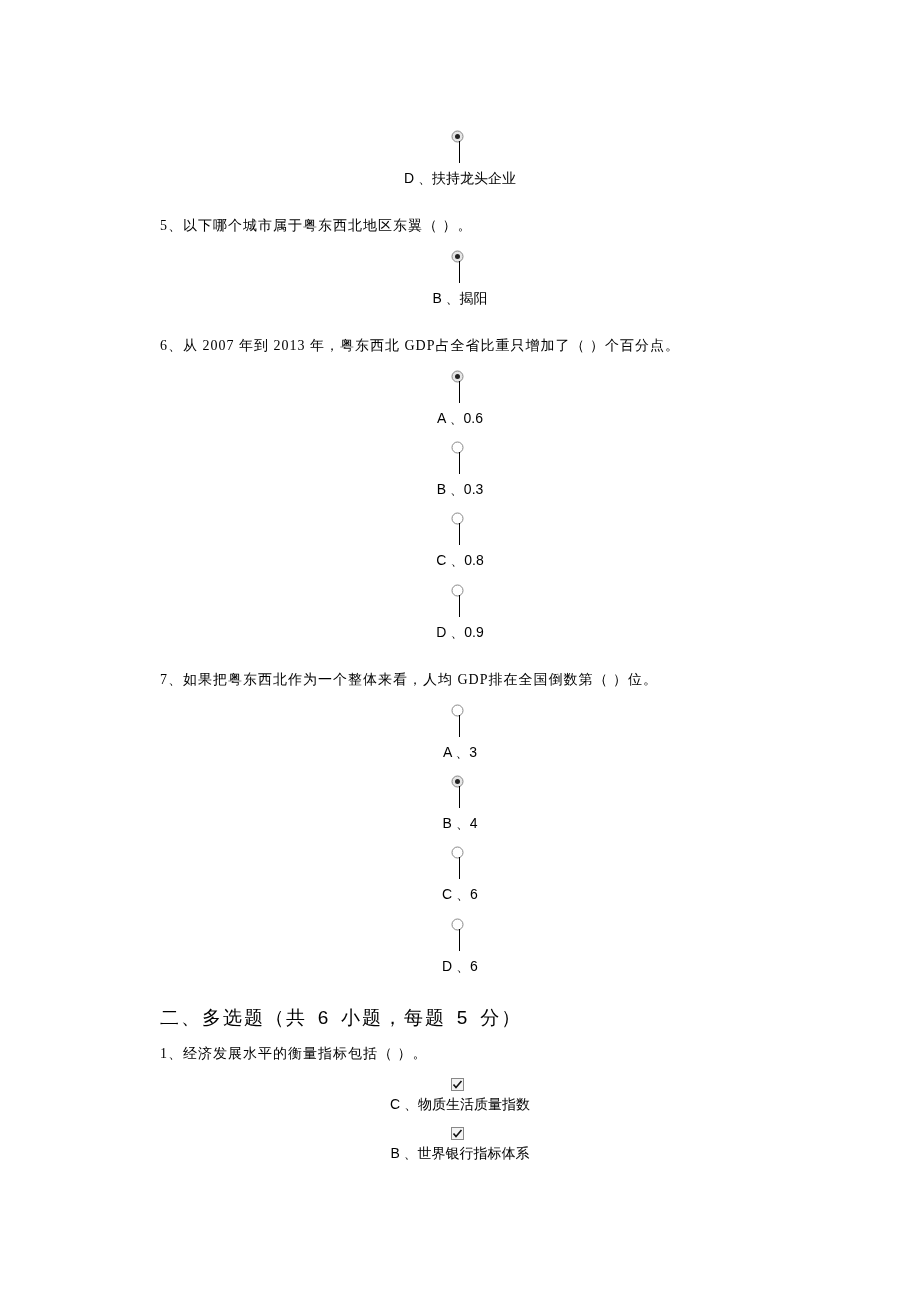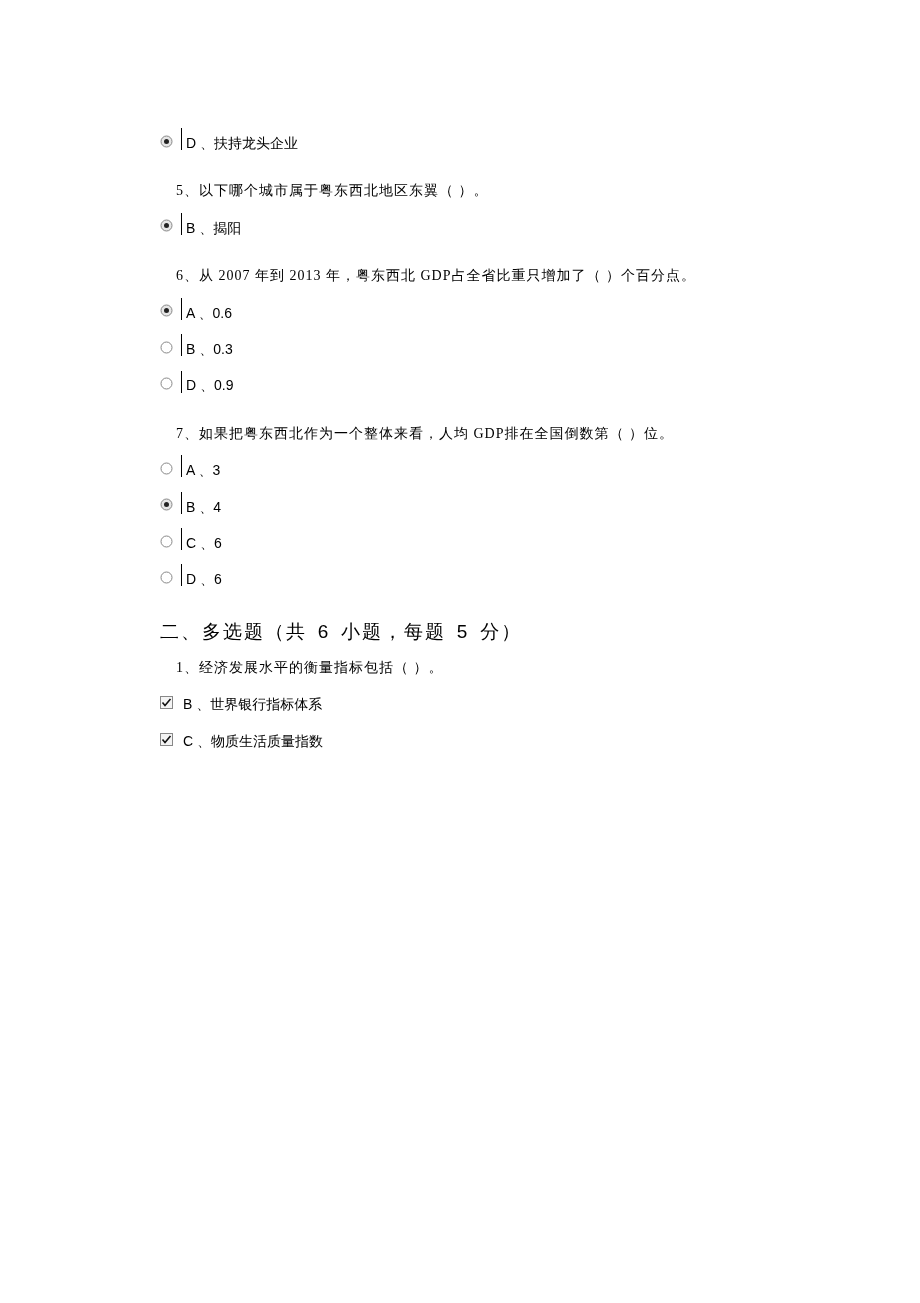--- a/index.html
+++ b/index.html
@@ -15,27 +15,27 @@
       padding: 130px 160px 60px 160px;
       width: 920px;
       line-height: 1.6;
     }
     .question-block {
       margin-bottom: 28px;
     }
     .question-stem {
       margin-bottom: 12px;
       letter-spacing: 1px;
-      margin-left: 16px;
     }
     .option-row {
       display: flex;
       align-items: center;
       margin-bottom: 14px;
       margin-left: 0;
+      flex-direction: column;
     }
     .radio-sel, .radio-unsel {
       width: 13px;
       height: 13px;
       margin-right: 6px;
       flex-shrink: 0;
     }
     .radio-unsel circle.outer {
       fill: none;
       stroke: #888;
@@ -124,20 +124,27 @@
   </div>
 
   <div class="option-row">
     <svg class="radio-unsel" viewBox="0 0 13 13">
       <circle class="outer" cx="6.5" cy="6.5" r="5.5"></circle>
     </svg>
     <span class="opt-divider"></span>
     <span class="opt-text">B 、0.3</span>
   </div>
 
+  <div class="option-row">
+    <svg class="radio-unsel" viewBox="0 0 13 13">
+      <circle class="outer" cx="6.5" cy="6.5" r="5.5"></circle>
+    </svg>
+    <span class="opt-divider"></span>
+    <span class="opt-text">C 、0.8</span>
+  </div>
 
   <div class="option-row">
     <svg class="radio-unsel" viewBox="0 0 13 13">
       <circle class="outer" cx="6.5" cy="6.5" r="5.5"></circle>
     </svg>
     <span class="opt-divider"></span>
     <span class="opt-text">D 、0.9</span>
   </div>
 </div>
 
@@ -189,24 +196,24 @@
 <div class="question-block">
   <div class="question-stem">1、经济发展水平的衡量指标包括（       ）。</div>
 
 
   <div class="option-row">
     <svg class="checkbox-sel" viewBox="0 0 13 13">
       <rect x="0.5" y="0.5" width="12" height="12" fill="#f4f4f4" stroke="#888"></rect>
       <path d="M2.5 6.5 L5 9.5 L10.5 3" fill="none" stroke="#111" stroke-width="1.6"></path>
     </svg>
     <span class="opt-divider" style="height:0;width:0;margin:0 2px;"></span>
-    <span class="opt-text">B 、世界银行指标体系</span>
+    <span class="opt-text">C 、物质生活质量指数</span>
   </div>
 
   <div class="option-row">
     <svg class="checkbox-sel" viewBox="0 0 13 13">
       <rect x="0.5" y="0.5" width="12" height="12" fill="#f4f4f4" stroke="#888"></rect>
       <path d="M2.5 6.5 L5 9.5 L10.5 3" fill="none" stroke="#111" stroke-width="1.6"></path>
     </svg>
     <span class="opt-divider" style="height:0;width:0;margin:0 2px;"></span>
-    <span class="opt-text">C 、物质生活质量指数</span>
+    <span class="opt-text">B 、世界银行指标体系</span>
   </div>
 </div>
 
 </body></html>

